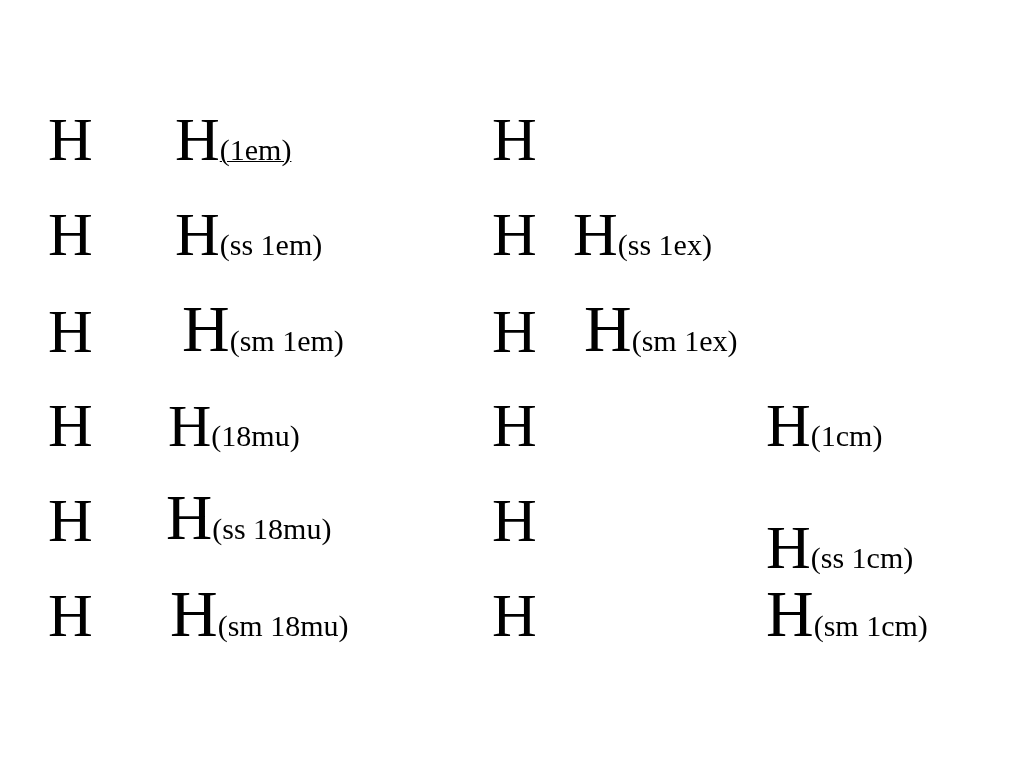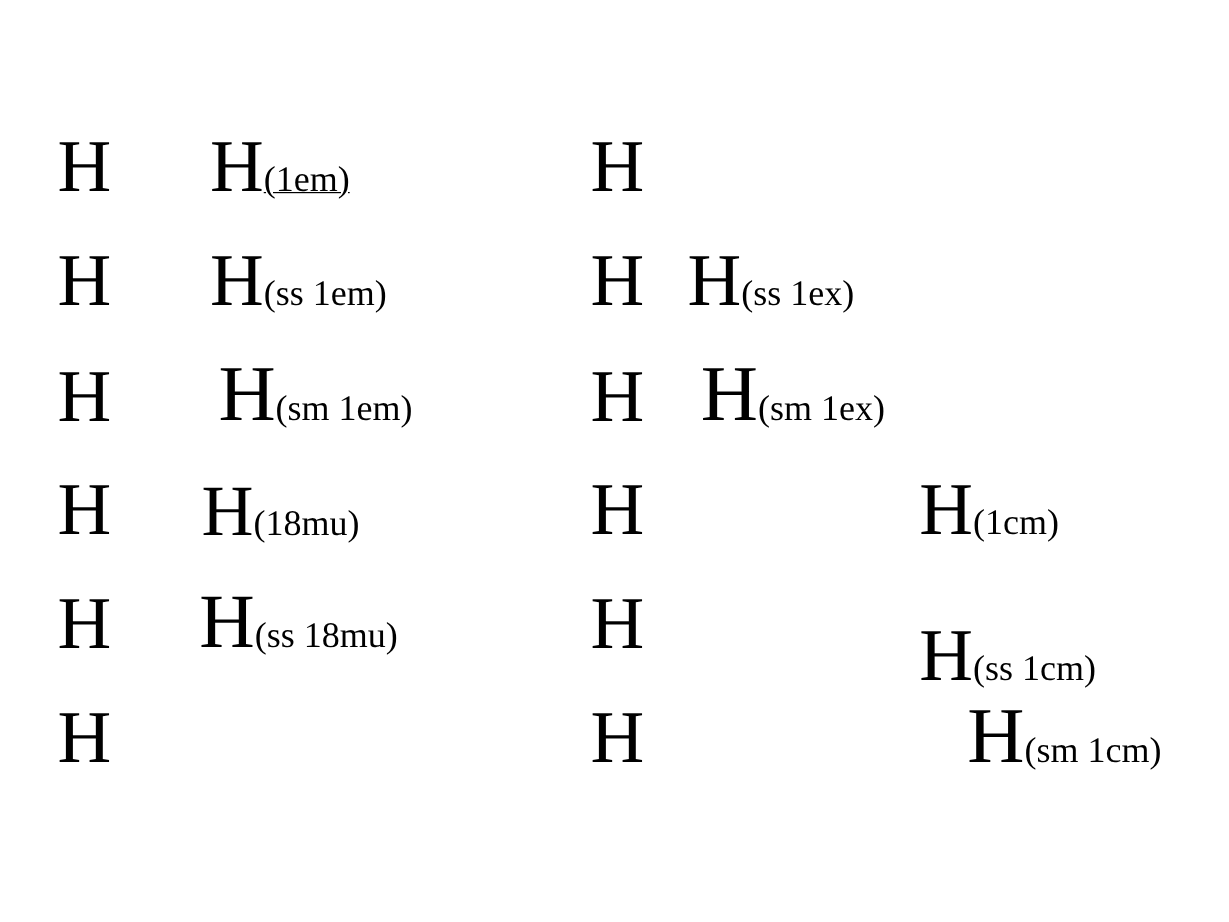--- a/index.html
+++ b/index.html
@@ -93,18 +93,21 @@
   <div class="cell anchor" style="left:48px;  top:489px;">H</div>
   <div class="cell" style="left:166px; top:486px;">
     <span class="sample sz-ssmu">H</span><span class="label">(ss 18mu)</span>
   </div>
   <div class="cell anchor" style="left:492px; top:489px;">H</div>
   <div class="cell" style="left:766px; top:516px;">
     <span class="sample sz-sscm">H</span><span class="label">(ss 1cm)</span>
   </div>
 
   <div class="cell anchor" style="left:48px;  top:584px;">H</div>
+  <div class="cell" style="left:170px; top:581px;">
+    <span class="sample sz-smmu">H</span><span class="label">(sm 18mu)</span>
+  </div>
   <div class="cell anchor" style="left:492px; top:584px;">H</div>
-  <div class="cell" style="left:766px; top:581px;margin-left:40px;">
+  <div class="cell" style="left:766px; top:581px;">
     <span class="sample sz-smcm">H</span><span class="label">(sm 1cm)</span>
   </div>
 
 </div>
 
 </body></html>

